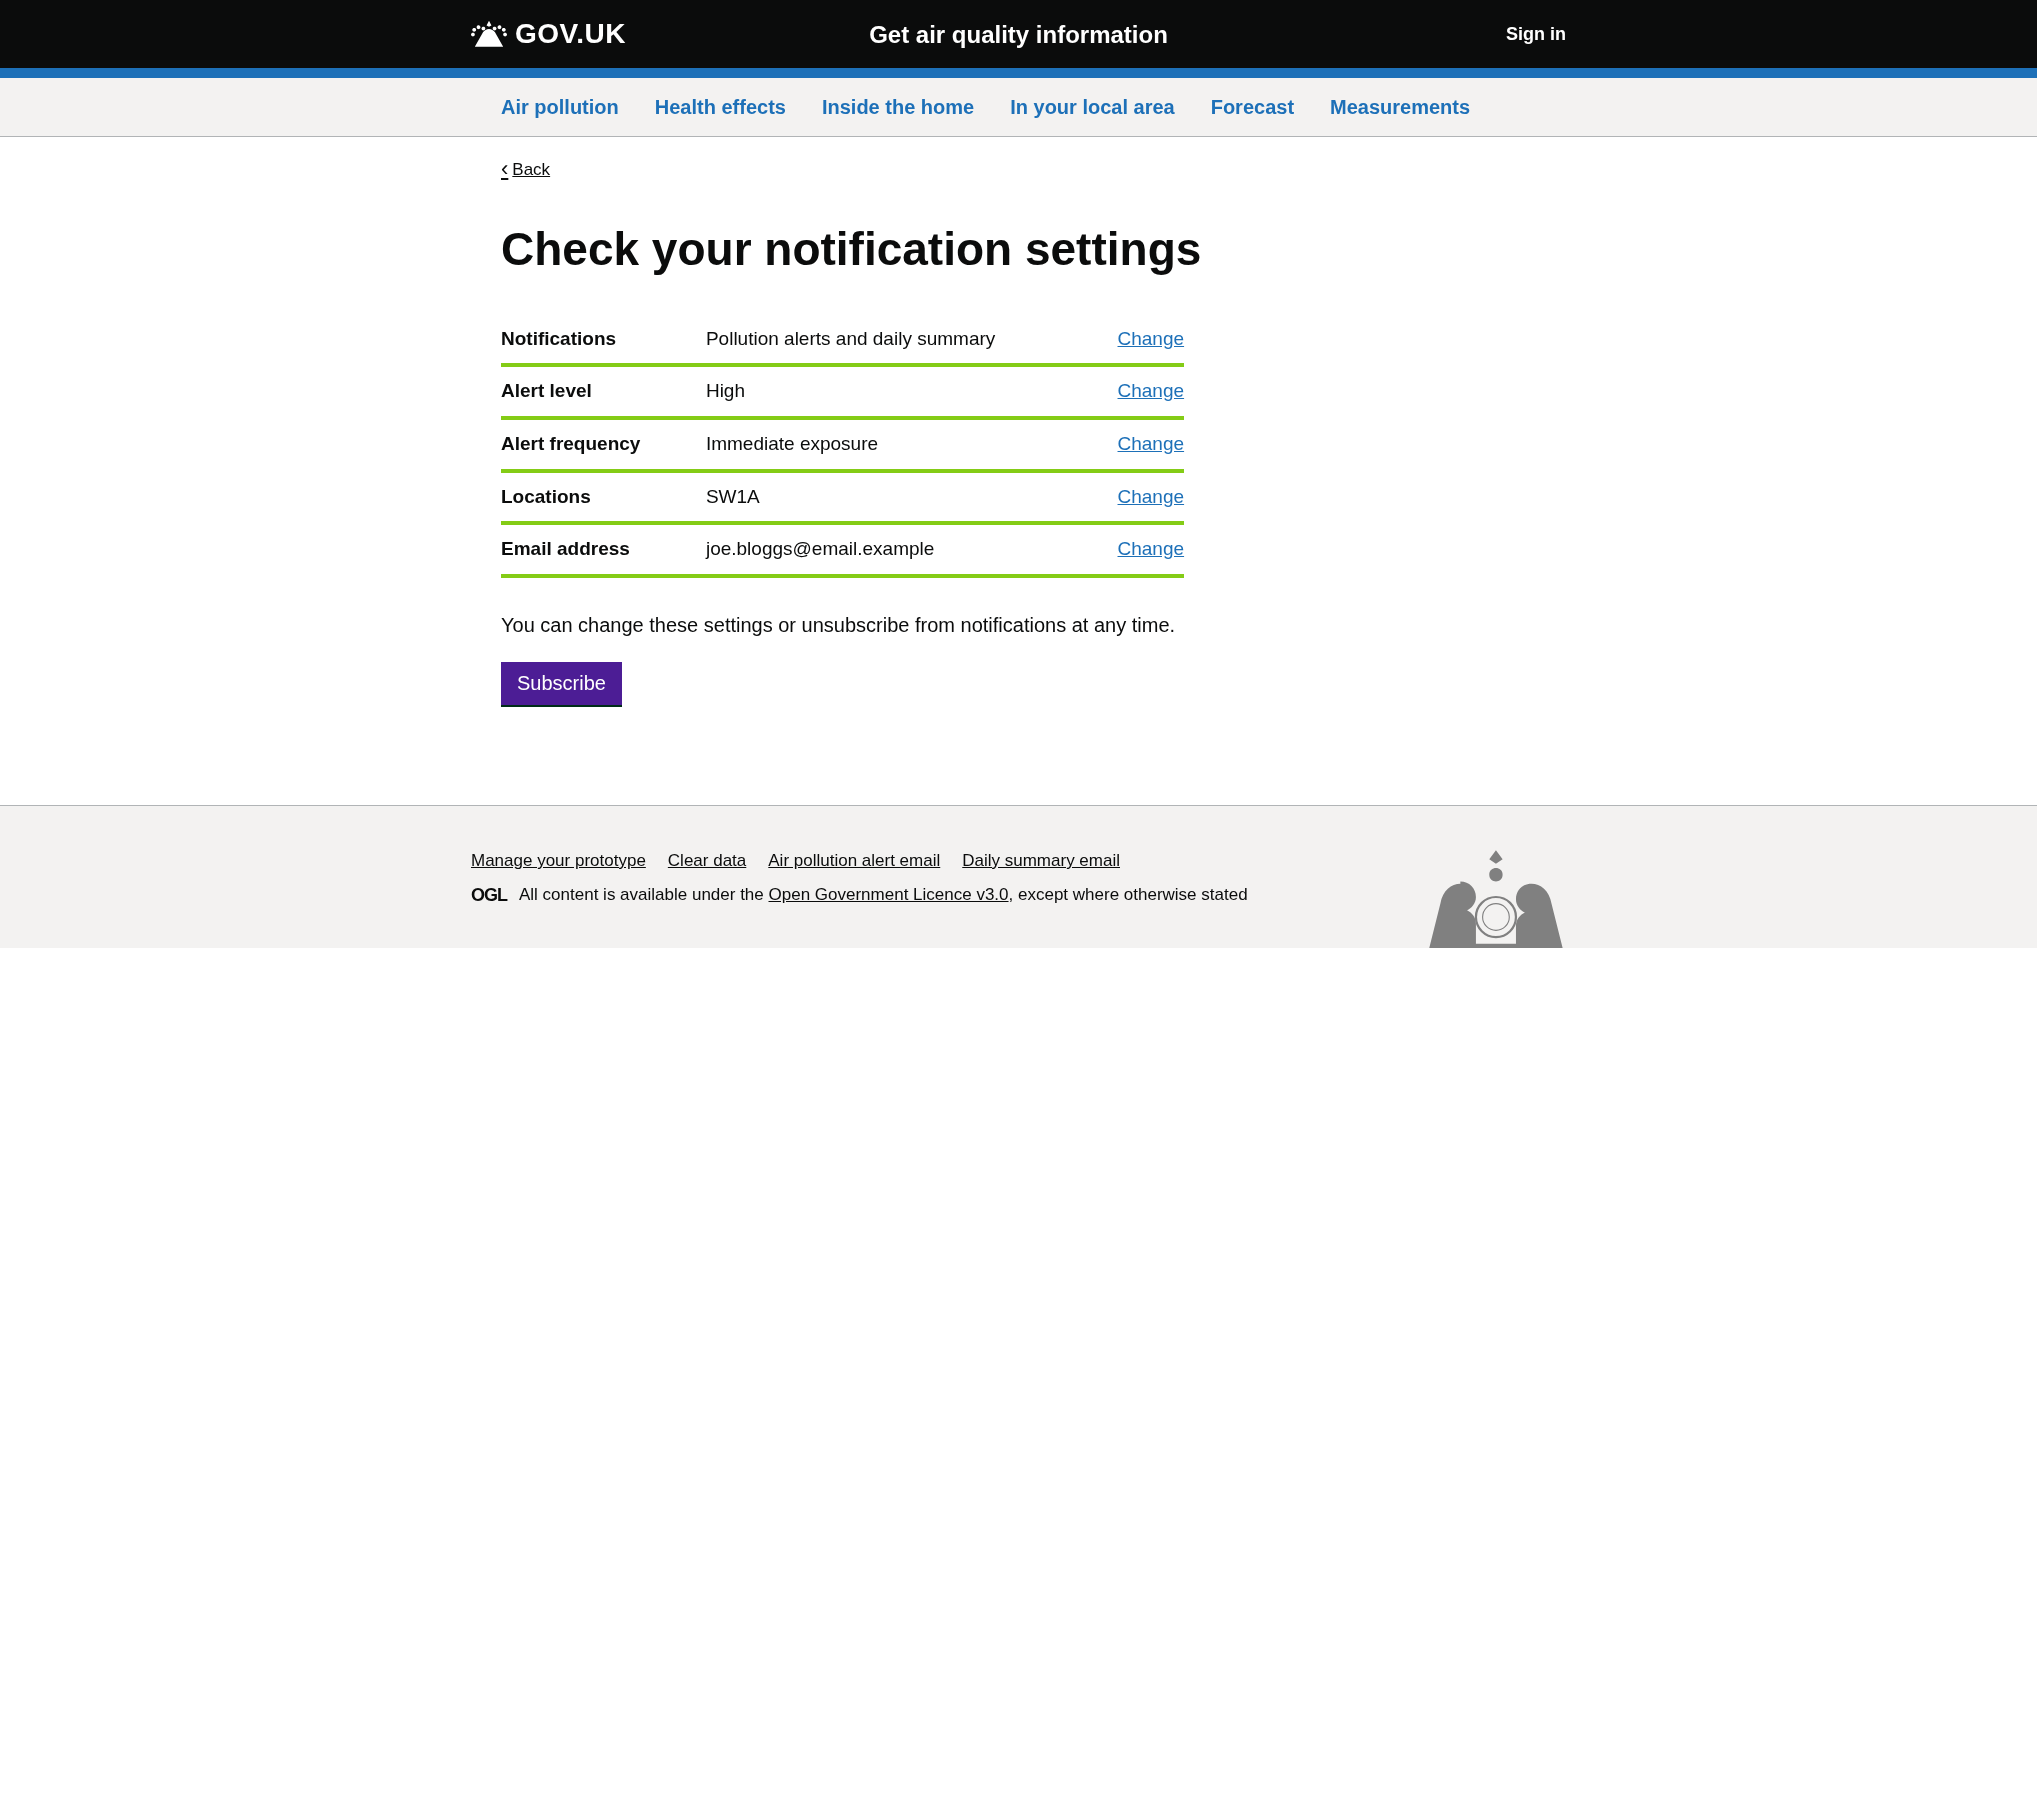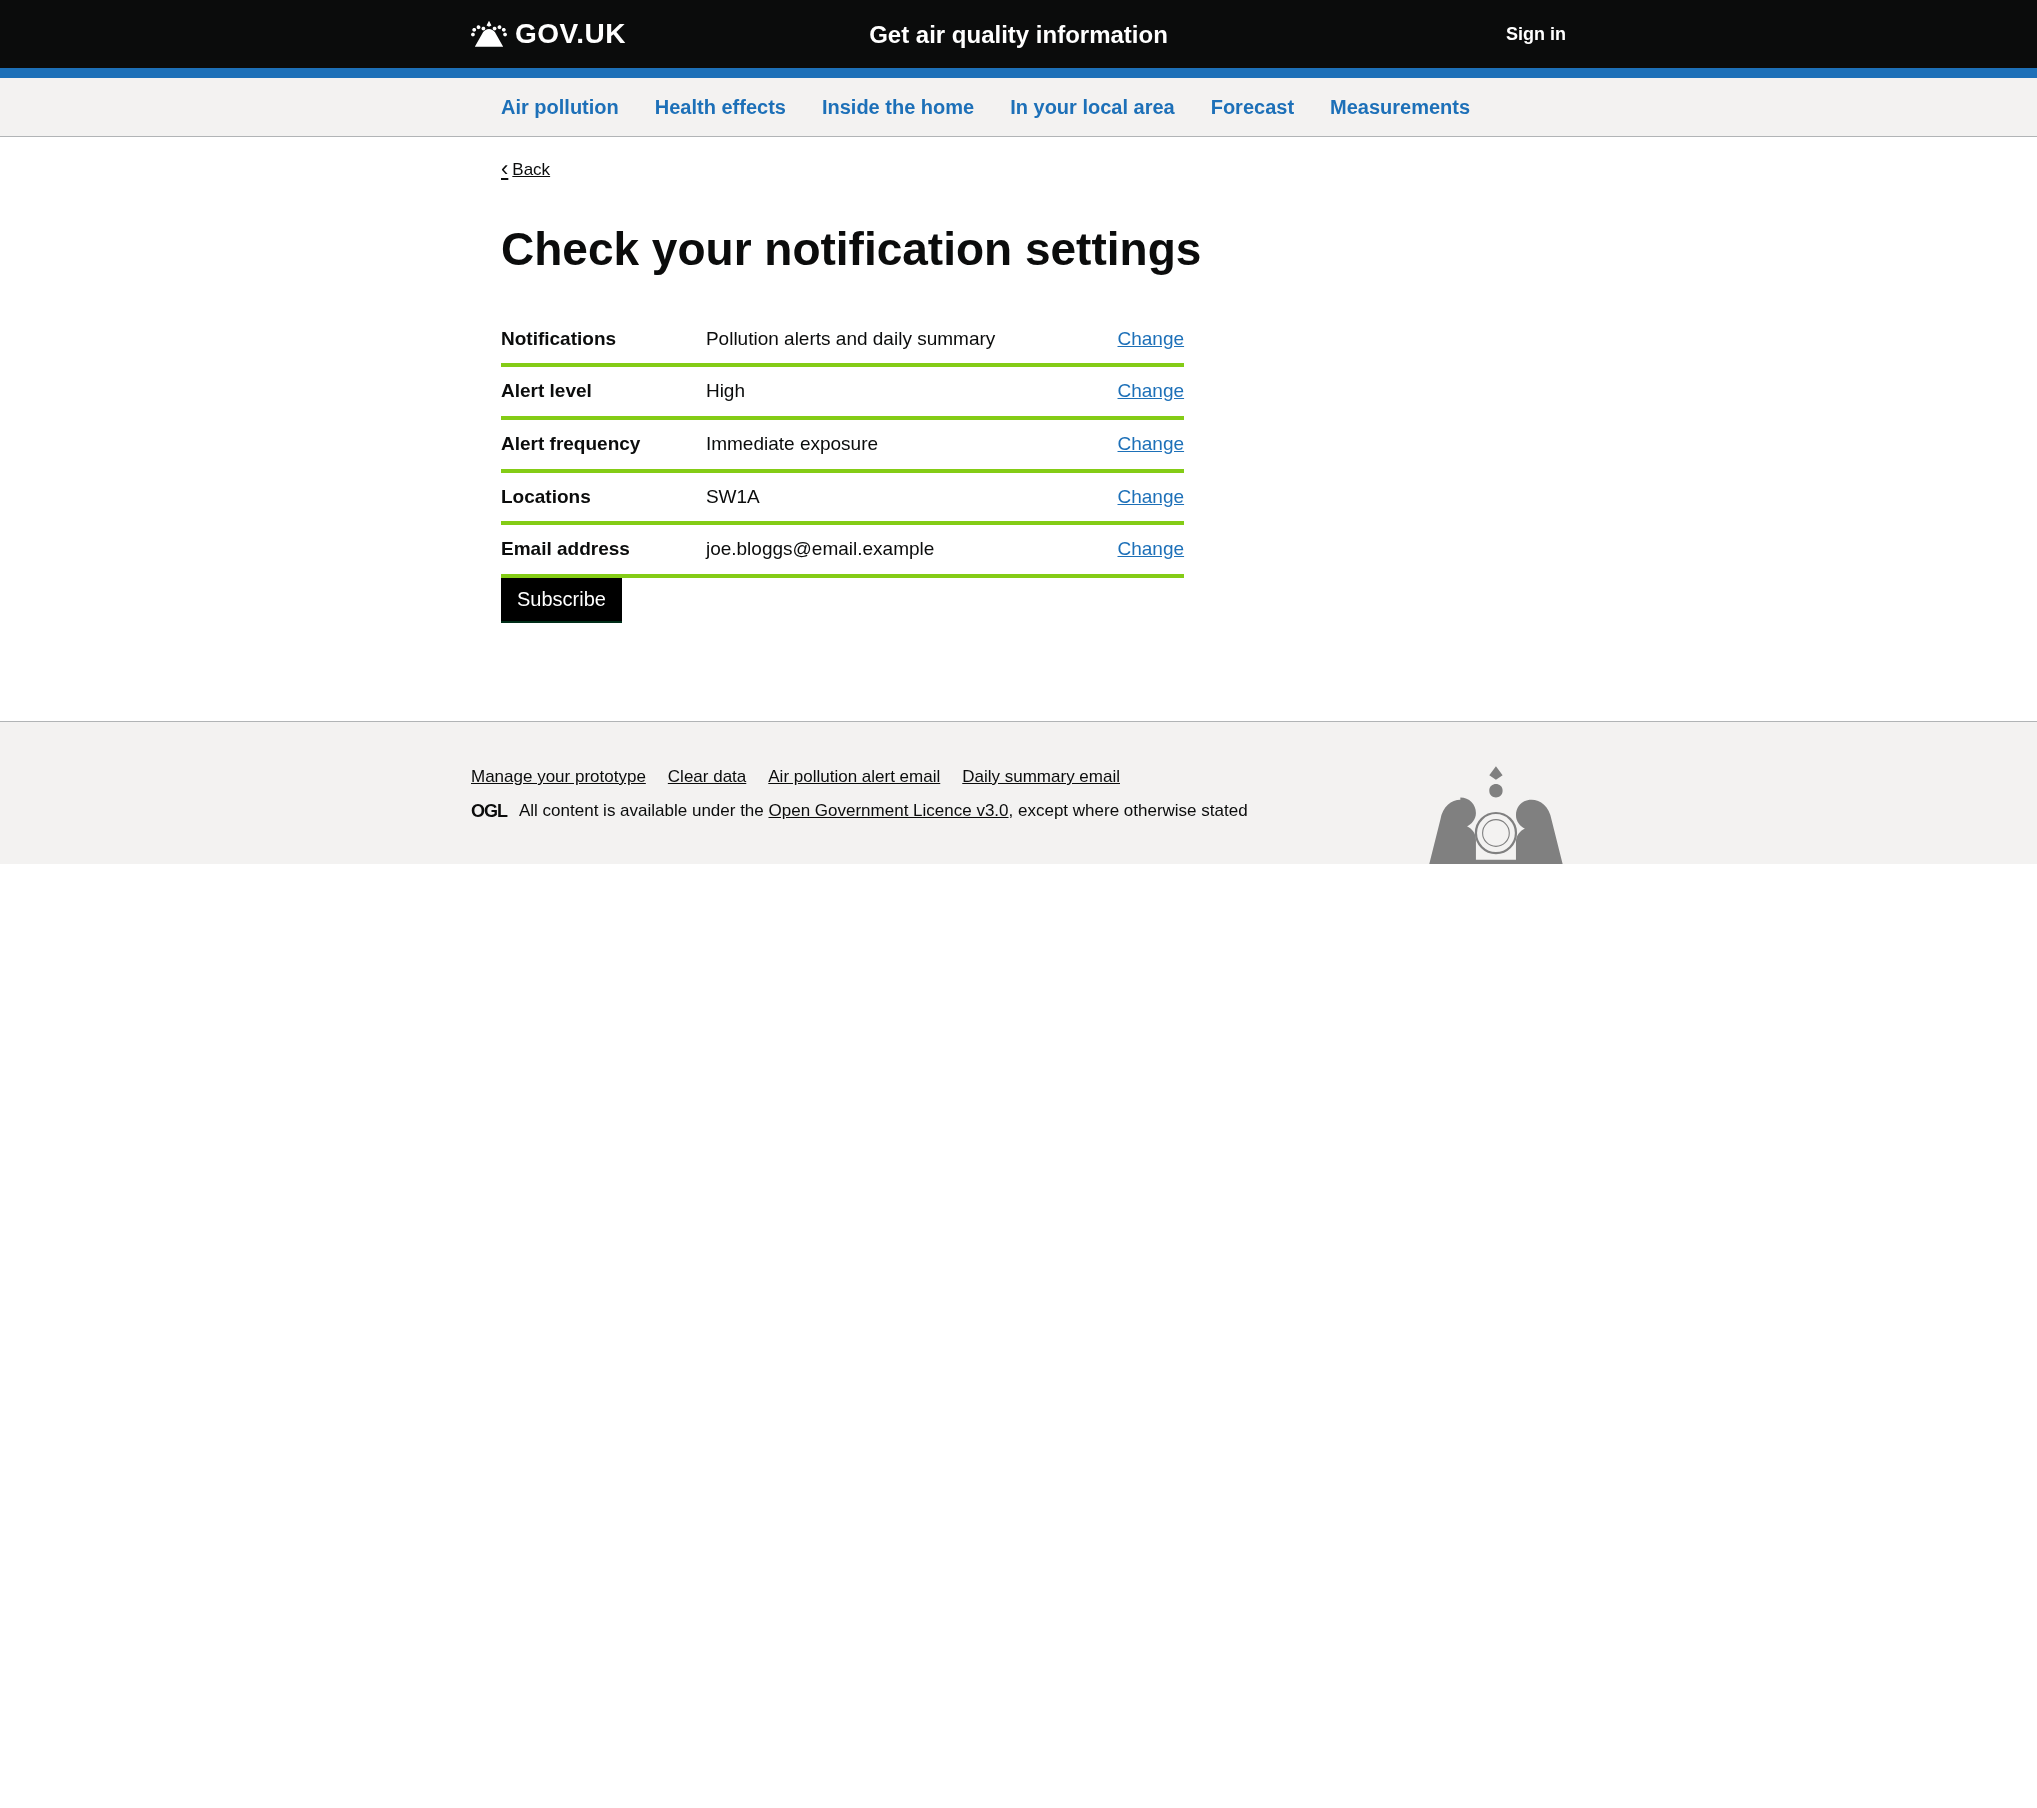--- a/index.html
+++ b/index.html
@@ -29,21 +29,21 @@
   
   .summary-list { width: 66%; }
   .summary-row { display: flex; border-bottom: 4px solid #84cc16; padding: 12px 0; align-items: center; }
   .summary-key { width: 30%; font-weight: 700; }
   .summary-value { width: 50%; }
   .summary-action { width: 20%; text-align: right; }
   .summary-action a { color: #1d70b8; text-decoration: underline; }
   
   .body-text { margin: 34px 0 24px; font-size: 20px; }
   
-  .button { background: #000000; color: #fff; border: none; font-size: 20px; padding: 10px 16px; box-shadow: 0 2px 0 #002d18; cursor: pointer; font-family: inherit; }
+  .button { background: #4c1d95; color: #fff; border: none; font-size: 20px; padding: 10px 16px; box-shadow: 0 2px 0 #002d18; cursor: pointer; font-family: inherit; }
   
   
   .footer { background: #f3f2f1; border-top: 1px solid #b1b4b6; padding: 44px 30px 40px; margin-top: 40px; }
   .footer-inner { max-width: 1095px; margin: 0 auto; position: relative; }
   .footer-links { display: flex; gap: 22px; margin-bottom: 12px; flex-wrap: wrap; }
   .footer-links a { color: #0b0c0c; text-decoration: underline; font-size: 17px; }
   .footer-meta { display: flex; align-items: flex-start; gap: 12px; font-size: 17px; }
   .ogl-logo { font-weight: 900; font-size: 18px; letter-spacing: -1px; }
   .footer-licence a { color: #0b0c0c; text-decoration: underline; }
   .crest { position: absolute; right: 0; top: 0; width: 139px; height: 114px; fill: #808080; }
@@ -105,20 +105,21 @@
       <dd class="summary-value">SW1A</dd>
       <dd class="summary-action"><a href="#">Change</a></dd>
     </div>
     <div class="summary-row">
       <dt class="summary-key">Email address</dt>
       <dd class="summary-value">joe.bloggs@email.example</dd>
       <dd class="summary-action"><a href="#">Change</a></dd>
     </div>
   </dl>
   
+  <p class="body-text">You can change these settings or unsubscribe from notifications at any time.</p>
   
   <button class="button">Subscribe</button>
 </main>
 
 <footer class="footer">
   <div class="footer-inner">
     <svg class="crest" viewBox="0 0 125 102">
       <g fill="#808080">
         <path d="M62 0l-6 8 6 4 6-4zM62 16c-3 0-6 2-6 6s3 6 6 6 6-2 6-6-3-6-6-6z"></path>
         <path d="M30 30c-8 0-16 6-18 18l-10 40c0 8 8 14 20 14 8 0 14-4 18-10v10h44V92c4 6 10 10 18 10 12 0 20-6 20-14l-10-40c-2-12-10-18-18-18-8 0-14 6-14 14 0 6 4 10 8 12-4 2-8 6-8 12v16H44V66c0-6-4-10-8-12 4-2 8-6 8-12 0-8-6-14-14-14z"></path>

